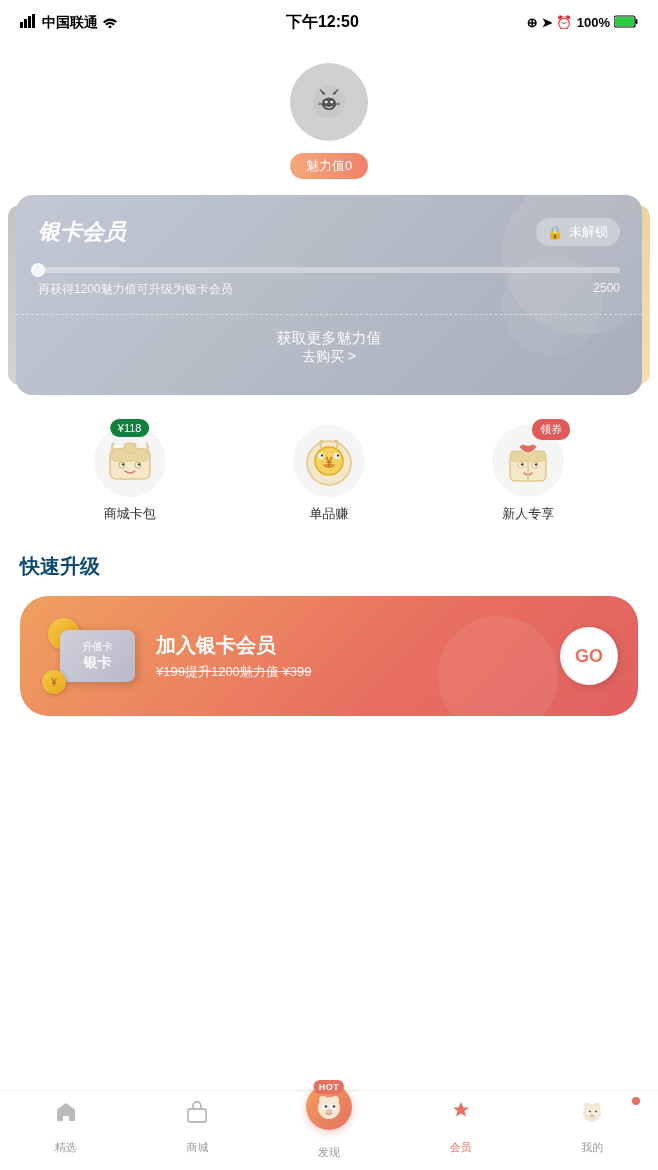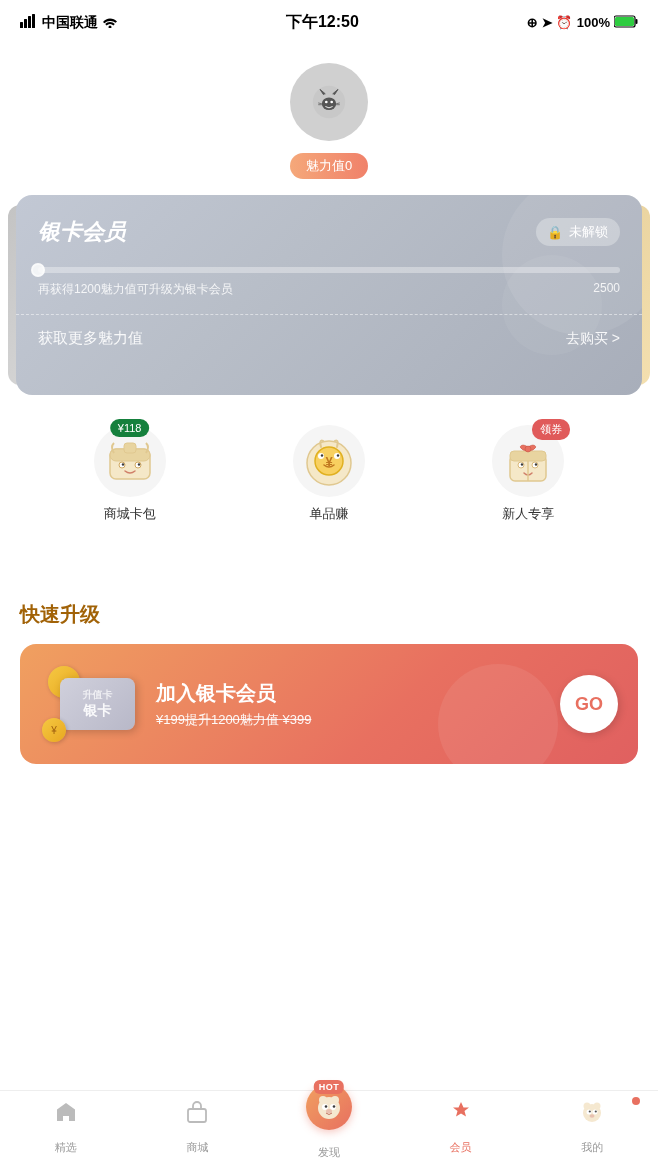--- a/index.html
+++ b/index.html
@@ -193,20 +193,21 @@
 
     
     .get-more-row {
       display: flex;
       justify-content: space-between;
       align-items: center;
       padding: 14px 22px;
       margin: 0 -22px;
       color: rgba(255,255,255,0.9);
       font-size: 15px;
+      flex-direction: column;
     }
     .go-buy {
       font-size: 14px;
       color: rgba(255,255,255,0.9);
       display: flex;
       align-items: center;
       gap: 2px;
     }
 
     
@@ -263,27 +264,26 @@
       text-align: center;
     }
 
     
     .quick-upgrade-section {
       padding: 0 20px 20px;
     }
     .section-title {
       font-size: 20px;
       font-weight: 700;
-      color: #a16207;
+      color: #0c4a6e;
       margin-bottom: 16px;
-      margin-top: 48px;
     }
     .upgrade-card {
       background: linear-gradient(135deg, #f0a060 0%, #e87060 60%, #e06060 100%);
-      border-radius: 16px;
+      border-radius: 28px;
       padding: 20px;
       display: flex;
       align-items: center;
       gap: 16px;
       position: relative;
       overflow: hidden;
       min-height: 100px;
     }
     .upgrade-card::before {
       content: '';

